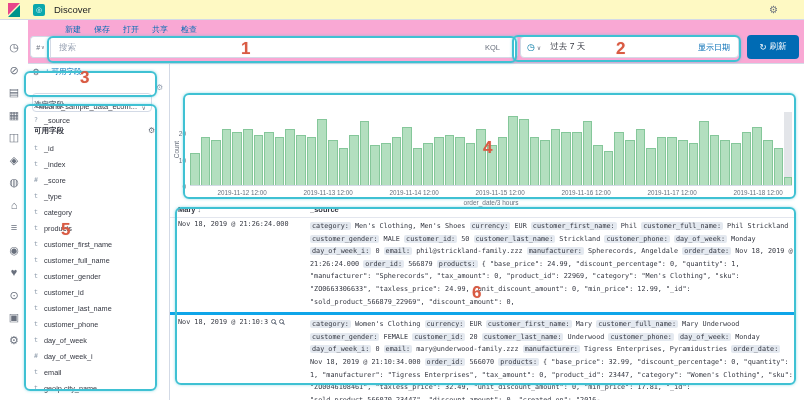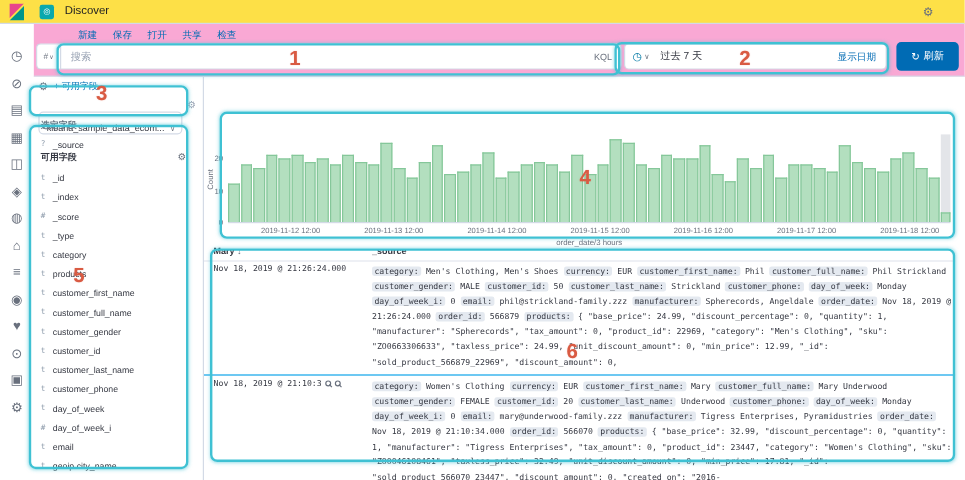--- a/index.html
+++ b/index.html
@@ -1,32 +1,32 @@
 <!DOCTYPE html>
 <html><head>
 <meta charset="utf-8">
 <style>
   *{box-sizing:border-box;margin:0;padding:0}
   html,body{width:804px;height:400px;overflow:hidden}
   body{position:relative;font-family:"Liberation Sans",sans-serif;color:#343741;background:#fff;font-size:8px}
   
-  #header{position:absolute;top:0;left:0;right:0;height:20px;background:#fde047;border-bottom:1px solid #d3dae6;display:flex;align-items:center;z-index:3}
+  #header{position:absolute;top:0;left:0;right:0;height:20px;background:#fef9c3;border-bottom:1px solid #d3dae6;display:flex;align-items:center;z-index:3}
   #logo{width:14px;height:14px;margin-left:7px}
   #app-icon{width:12px;height:12px;border-radius:2px;background:#0aa8ad;margin-left:12px;display:flex;align-items:center;justify-content:center;color:#fff;font-size:7px}
   #breadcrumb{margin-left:9px;font-size:9.5px;color:#1a1c21}
   #help-icon{margin-left:auto;margin-right:26px;color:#69707d;font-size:10px}
   
   #toolbar{position:absolute;top:20px;left:28px;right:0;height:44px;background:#f9a8d4;border-bottom:1px solid #d3dae6}
   #menu-bar{position:absolute;top:4px;left:37px;display:flex;gap:13px}
   .menu-link{color:#006bb4;font-size:8px;cursor:pointer}
   #filter-addon{position:absolute;top:16px;left:2px;width:20px;height:22px;border:1px solid #d3dae6;border-right:none;border-radius:4px 0 0 4px;display:flex;align-items:center;justify-content:center;gap:1px;color:#69707d;font-size:7px;background:#fff}
   #search-box{position:absolute;top:16px;left:22px;width:468px;height:22px;border:1px solid #d3dae6;border-radius:0 4px 4px 0;background:#fff;display:flex;align-items:center}
   #search-input{flex:1;border:none;outline:none;background:transparent;font-family:inherit;font-size:8.5px;color:#343741;padding-left:8px}
   #search-input::placeholder{color:#98a2b3}
-  #kql-label{color:#69707d;font-size:7.5px;padding-right:7px}
+  #kql-label{color:#69707d;font-size:7.5px;padding-right:17px}
   #time-picker{position:absolute;top:16px;left:492px;width:219px;height:22px;border:1px solid #d3dae6;border-radius:4px;background:#fff;display:flex;align-items:center}
   #tp-clock{color:#0079a5;font-size:9px;margin-left:6px}
   #tp-chevron{color:#69707d;font-size:6px;margin-left:2px}
   #tp-value{margin-left:9px;font-size:8.5px;color:#343741}
   #tp-show-dates{margin-left:auto;margin-right:8px;color:#006bb4;font-size:8px}
   #refresh-btn{position:absolute;top:15px;left:719px;width:52px;height:24px;background:#006bb4;border:none;border-radius:4px;color:#fff;font-size:8.5px;display:flex;align-items:center;justify-content:center;gap:3px;cursor:pointer;font-family:inherit}
   
   #rail{position:absolute;top:20px;left:0;width:28px;bottom:0;background:#fff;display:flex;flex-direction:column;align-items:center;padding-top:22px;gap:11.5px;z-index:2}
   .rail-icon{color:#69707d;font-size:11px;line-height:11px;cursor:pointer}
   #rail-collapse{position:absolute;bottom:6px;left:9px;color:#69707d;font-size:9px;cursor:pointer}
@@ -66,21 +66,21 @@
   .partial-band .bar{width:100%}
   #xticks{position:absolute;left:20px;top:79px;width:602px;height:8px}
   .xtick{position:absolute;transform:translateX(-50%);font-size:6.3px;color:#69707d;white-space:nowrap}
   #xlabel{position:absolute;left:20px;top:89px;width:602px;text-align:center;font-size:6.5px;color:#69707d}
   
   #table-header{position:absolute;top:141px;left:0;right:8px;display:flex;border-bottom:1px solid #e3e6ee;padding-bottom:3px}
   #th-time{width:140px;padding-left:8px;font-size:7.5px;font-weight:bold;color:#343741}
   #th-source{flex:1;font-size:7.5px;font-weight:bold;color:#343741}
   #sort-icon{font-size:7px;color:#69707d}
   #doc-rows{position:absolute;top:153px;left:0;right:8px;bottom:0;overflow:hidden}
-  .doc-row{display:flex;border-bottom:1px solid #0ea5e9;padding:3px 0 4px 0}
+  .doc-row{display:flex;border-bottom:3px solid #0ea5e9;padding:3px 0 4px 0}
   .cell-time{width:140px;padding-left:8px;font-family:"DejaVu Sans Mono",monospace;font-size:6.8px;color:#343741;white-space:nowrap}
   .cell-source{flex:1;font-family:"DejaVu Sans Mono",monospace;font-size:6.8px;line-height:12.6px;color:#343741;word-break:break-word}
   .src-key{background:#e4e9f0;border-radius:2px;padding:0 2px;color:#343741}
   .src-val{color:#343741}
   .mag{display:inline-block;width:5px;height:5px;border:1px solid #69707d;border-radius:50%;margin-left:3px;position:relative;top:0}
   .mag::after{content:"";position:absolute;width:3px;height:1px;background:#69707d;transform:rotate(45deg);right:-2px;bottom:-1px}
   
   .ann-box{position:absolute;border:2px solid #3fc1d3;border-radius:6px;box-shadow:0 0 3px rgba(63,193,211,.55);z-index:10;pointer-events:none}
   .ann-num{position:absolute;z-index:11;color:#d95b43;font-weight:bold;font-size:17px;pointer-events:none;text-shadow:0 0 1px rgba(217,91,67,.4)}
 </style>

